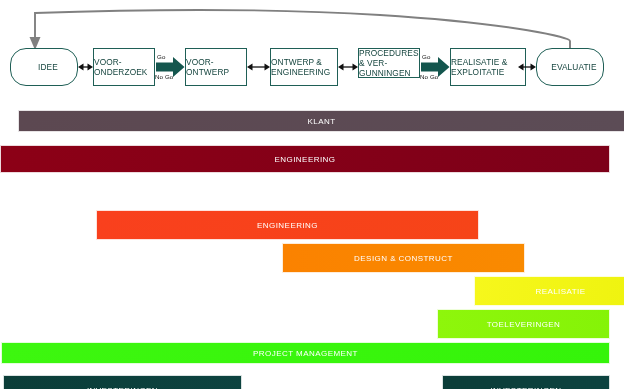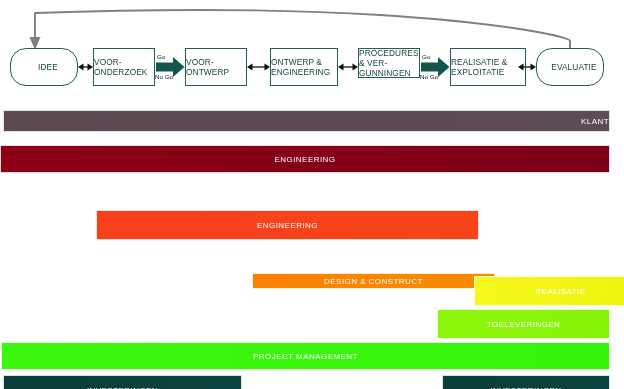--- a/index.html
+++ b/index.html
@@ -158,39 +158,39 @@
         <div class="gonogo" style="left: 155px; top: 48px; width: 30px; height: 38px;"><svg width="30" height="38" viewBox="0 0 30 38">
             <path d="M 1 14.5 L 18 14.5 L 18 9 L 29.5 19 L 18 29 L 18 23.5 L 1 23.5 Z" fill="#14564e"></path>
           </svg><span class="lbl" style="left: 2px; top: 5px;">Go</span><span class="lbl" style="left: 0px; top: 25px;">No Go</span></div>
         <div class="gonogo" style="left: 420px; top: 48px; width: 30px; height: 38px;"><svg width="30" height="38" viewBox="0 0 30 38">
             <path d="M 1 14.5 L 18 14.5 L 18 9 L 29.5 19 L 18 29 L 18 23.5 L 1 23.5 Z" fill="#14564e"></path>
           </svg><span class="lbl" style="left: 2px; top: 5px;">Go</span><span class="lbl" style="left: 0px; top: 25px;">No Go</span></div>
       </div>
   </div>
 
   <div id="bars-area">
-      <div class="bar" style="left: 3px; top: 2px; width: 607px; height: 22px; background: linear-gradient(100deg, rgb(92, 72, 81) 0%, rgb(92, 76, 86) 100%); justify-content: flex-end;">
+      <div class="bar" style="left: 18px; top: 2px; width: 607px; height: 22px; background: linear-gradient(100deg, rgb(92, 72, 81) 0%, rgb(92, 76, 86) 100%);">
         <span class="bar-label">KLANT</span>
       </div>
       <div class="bar" style="left: 0px; top: 37px; width: 610px; height: 28px; background: linear-gradient(100deg, rgb(140, 0, 22) 0%, rgb(125, 0, 25) 100%);">
         <span class="bar-label">ENGINEERING</span>
       </div>
       <div class="bar" style="left: 96px; top: 102px; width: 383px; height: 30px; background: linear-gradient(100deg, rgb(249, 64, 29) 0%, rgb(246, 68, 24) 100%);">
         <span class="bar-label">ENGINEERING</span>
       </div>
-      <div class="bar" style="left: 252px; top: 135px; width: 243px; height: 16px; background: linear-gradient(100deg, rgb(251, 130, 0) 0%, rgb(249, 138, 0) 100%); margin-top: 30px;">
+      <div class="bar" style="left: 282px; top: 135px; width: 243px; height: 30px; background: linear-gradient(100deg, rgb(251, 130, 0) 0%, rgb(249, 138, 0) 100%);">
         <span class="bar-label">DESIGN &amp; CONSTRUCT</span>
       </div>
       <div class="bar" style="left: 437px; top: 168px; width: 173px; height: 30px; background: linear-gradient(100deg, rgb(246, 247, 28) 0%, rgb(238, 243, 14) 100%); margin-left: 37px;">
         <span class="bar-label">REALISATIE</span>
       </div>
       <div class="bar" style="left: 437px; top: 201px; width: 173px; height: 30px; background: linear-gradient(100deg, rgb(142, 246, 11) 0%, rgb(133, 243, 7) 100%);">
         <span class="bar-label">TOELEVERINGEN</span>
       </div>
-      <div class="bar" style="left: 1px; top: 234px; width: 609px; height: 28px; background: linear-gradient(100deg, rgb(61, 247, 15) 0%, rgb(53, 244, 10) 100%);">
+      <div class="bar" style="left: 1px; top: 234px; width: 609px; height: 22px; background: linear-gradient(100deg, rgb(61, 247, 15) 0%, rgb(53, 244, 10) 100%);">
         <span class="bar-label">PROJECT MANAGEMENT</span>
       </div>
       <div class="bar" style="left: 3px; top: 267px; width: 239px; height: 30px; background: linear-gradient(100deg, rgb(11, 61, 56) 0%, rgb(13, 67, 64) 100%);">
         <span class="bar-label">INVESTERINGEN</span>
       </div>
       <div class="bar" style="left: 442px; top: 267px; width: 168px; height: 30px; background: linear-gradient(100deg, rgb(11, 61, 56) 0%, rgb(13, 67, 64) 100%);">
         <span class="bar-label">INVESTERINGEN</span>
       </div>
     </div>
 

